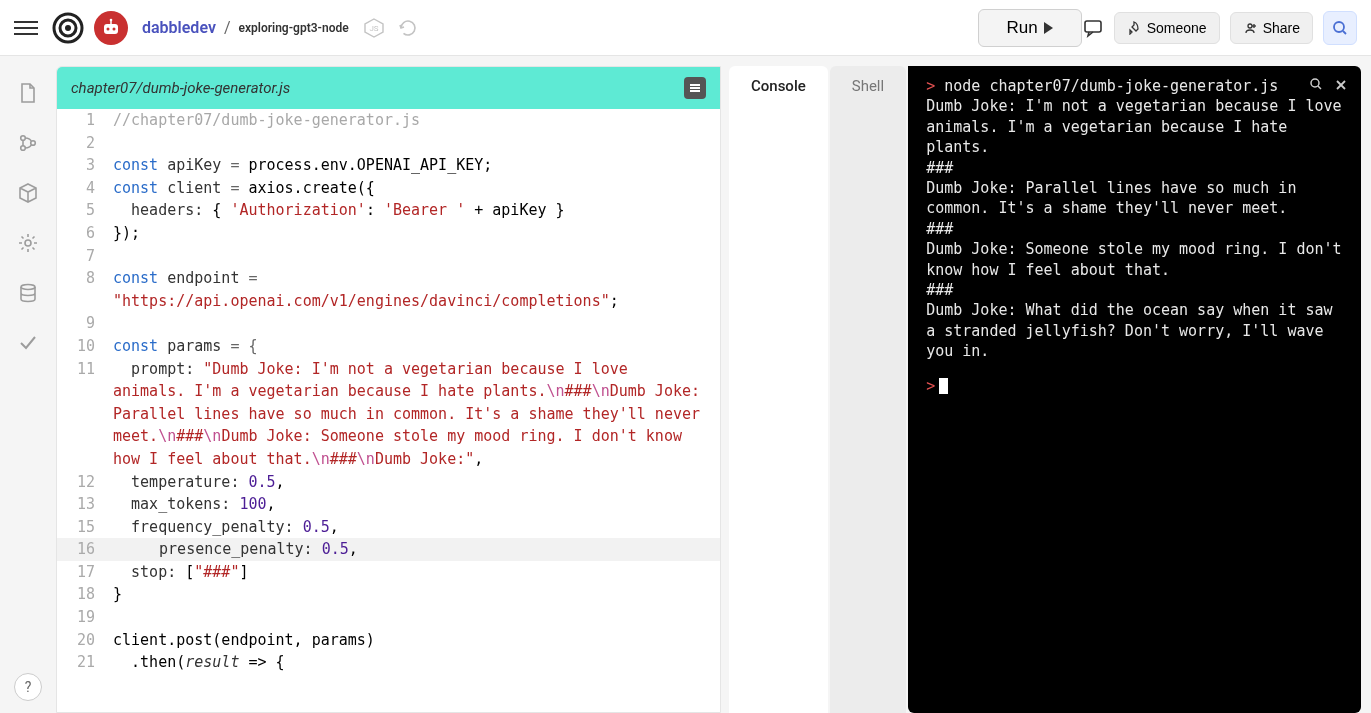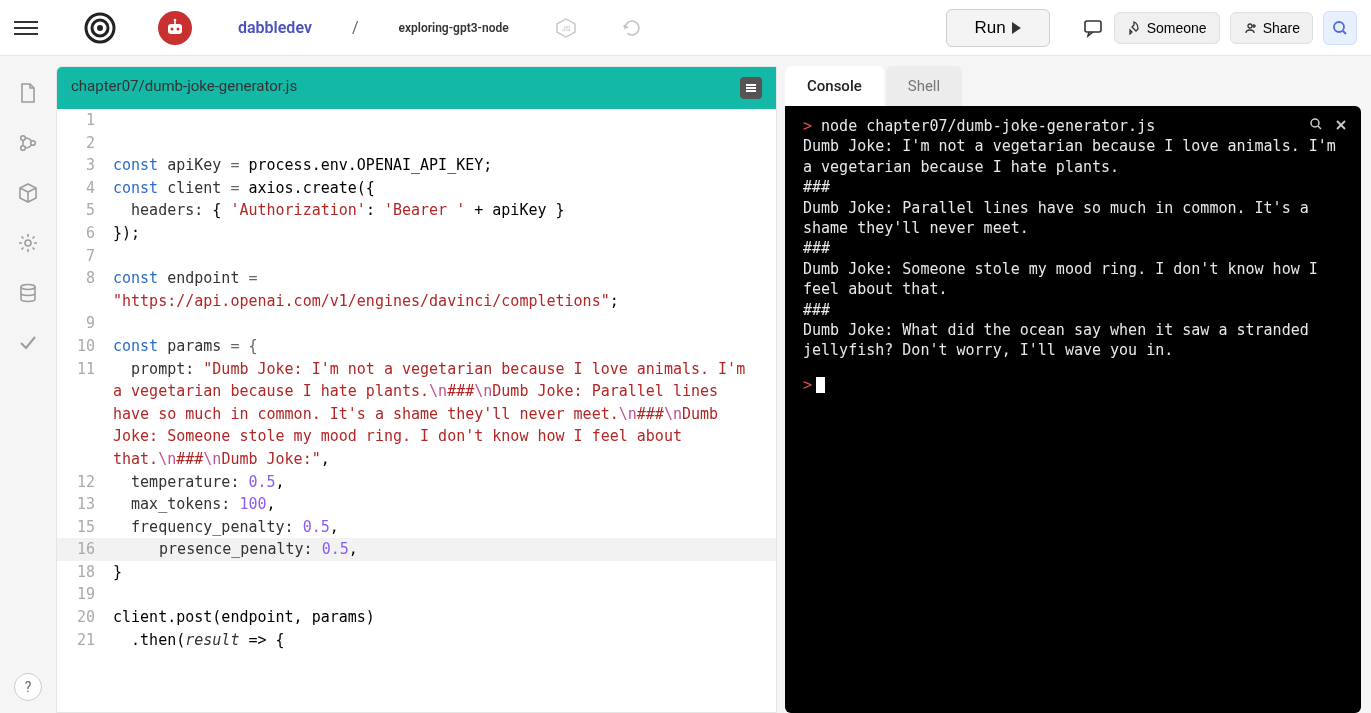--- a/index.html
+++ b/index.html
@@ -1,18 +1,18 @@
 <!DOCTYPE html>
 <html><head>
 <meta charset="utf-8">
 <style>
 * { box-sizing: border-box; margin: 0; padding: 0; }
 body { font-family: -apple-system, BlinkMacSystemFont, "Segoe UI", Roboto, sans-serif; background: #f5f5f5; width: 1371px; height: 713px; overflow: hidden; }
 
-.header { height: 56px; background: #fff; display: flex; align-items: center; padding: 0 14px; border-bottom: 1px solid #e5e5e5; gap: 32px; }
+.header { height: 56px; background: #fff; display: flex; align-items: center; padding: 0 14px; border-bottom: 1px solid #e5e5e5; }
 .hamburger { width: 24px; height: 24px; display: flex; flex-direction: column; justify-content: center; gap: 4px; cursor: pointer; margin-right: 14px; }
 .hamburger span { height: 2px; background: #333; display: block; }
 .spiral { width: 32px; height: 32px; margin-right: 10px; }
 .avatar { width: 34px; height: 34px; border-radius: 50%; background: #c93030; display: flex; align-items: center; justify-content: center; margin-right: 14px; }
 .brand-link { color: #4a52bd; font-weight: 600; font-size: 16px; }
 .slash { margin: 0 8px; color: #666; }
 .project-name { font-weight: 600; font-size: 12px; color: #333; }
 .lang-badge { width: 22px; height: 22px; margin-left: 14px; opacity: 0.5; }
 .history-icon { width: 22px; height: 22px; margin-left: 12px; opacity: 0.5; }
 .header-spacer { flex: 1; }
@@ -22,39 +22,39 @@
 .chat-icon { width: 22px; height: 22px; cursor: pointer; }
 .hdr-btn { background: #f0f0f0; border: 1px solid #e0e0e0; border-radius: 6px; padding: 7px 12px; font-size: 14px; font-weight: 500; display: flex; align-items: center; gap: 6px; cursor: pointer; }
 .search-btn { background: #e8efff; border: 1px solid #d0dfff; border-radius: 6px; width: 34px; height: 34px; display: flex; align-items: center; justify-content: center; cursor: pointer; }
 
 .workspace { display: flex; height: calc(713px - 56px); }
 .sidebar { width: 56px; background: #f5f5f5; display: flex; flex-direction: column; align-items: center; padding-top: 26px; gap: 28px; position: relative; }
 .side-icon { width: 22px; height: 22px; opacity: 0.55; cursor: pointer; }
 .help-bubble { position: absolute; bottom: 12px; left: 14px; width: 28px; height: 28px; border-radius: 50%; border: 1px solid #ccc; background: #fff; display: flex; align-items: center; justify-content: center; font-size: 14px; color: #666; cursor: pointer; }
 
 .editor-pane { flex: 1; display: flex; flex-direction: column; min-width: 0; background: #fff; border-radius: 6px 0 0 0; margin: 10px 4px 0 0; overflow: hidden; border:1px solid #e5e5e5;}
-.file-tab { background: #14b8a6; padding: 10px 14px; font-size: 15px; color: #333; display: flex; justify-content: space-between; }
+.file-tab { background: #5eead4; padding: 10px 14px; font-size: 15px; color: #333; display: flex; align-items: center; justify-content: space-between; font-style: italic; }
 .tab-action { width: 22px; height: 22px; background: #555; border-radius: 4px; display: flex; align-items: center; justify-content: center; }
 .code-area { flex: 1; overflow: auto; font-family: "SF Mono", Menlo, Monaco, Consolas, monospace; font-size: 15px; line-height: 22.6px; background: #fff; }
 .code-line { display: flex; }
 .code-line.hl { background: #f2f2f2; gap: 28px; }
 .gutter { width: 56px; text-align: right; padding-right: 18px; color: #aaa; user-select: none; flex-shrink: 0; }
 .code-text { white-space: pre-wrap; word-break: break-word; padding-right: 20px; }
 
 .tok-comment { color: #a8a8a8; }
 .tok-kw { color: #2a6cc9; }
 .tok-var { color: #333; }
 .tok-op { color: #666; }
 .tok-fn { color: #333; }
 .tok-str { color: #b22626; }
 .tok-prop { color: #333; }
-.tok-num { color: #8b5cf6; text-align: center; }
+.tok-num { color: #4c1d95; text-align: center; }
 .tok-esc { color: #c05090; }
 
-.console-pane { width: 576px; display: flex; flex-direction: column; margin: 10px 10px 0 4px; }
+.console-pane { width: 632px; display: flex; flex-direction: row; margin: 10px 10px 0 4px; }
 .console-tabs { display: flex; background: #f5f5f5; }
 .console-tab { padding: 11px 22px; font-size: 15px; cursor: pointer; background: #ececec; border-radius: 6px 6px 0 0; color: #777; margin-right: 2px; }
 .console-tab.active { background: #fff; color: #222; font-weight: 500; }
 .terminal { flex: 1; background: #000; color: #e8e8e8; font-family: "SF Mono", Menlo, Monaco, Consolas, monospace; font-size: 15px; line-height: 20.4px; padding: 10px 18px; overflow: auto; border-radius: 0 6px 6px 6px; position: relative; }
 .term-prompt { color: #e05050; }
 .term-cmd { color: #e8e8e8; }
 .term-out { white-space: pre-wrap; word-break: break-word; }
 .term-icons { position: absolute; top: 10px; right: 14px; display: flex; gap: 12px; }
 .term-icons span { color: #ccc; cursor: pointer; font-size: 14px; }
 .cursor-block { display: inline-block; width: 9px; height: 16px; background: #fff; vertical-align: middle; margin-left: 4px; }
@@ -163,20 +163,21 @@
         <svg width="14" height="14" viewBox="0 0 14 14">
             <rect x="2" y="3" width="10" height="2" fill="#fff"></rect>
             <rect x="2" y="6" width="10" height="2" fill="#fff"></rect>
             <rect x="2" y="9" width="10" height="2" fill="#fff"></rect>
           </svg>
       </div>
     </div>
     <div class="code-area">
       <div class="code-line">
           <div class="gutter">1</div>
+          <div class="code-text"><span class="tok-comment">//chapter07/dumb-joke-generator.js</span></div>
         </div>
       <div class="code-line">
           <div class="gutter">2</div>
         </div>
       <div class="code-line">
           <div class="gutter">3</div>
           <div class="code-text"><span class="tok-kw">const</span> <span class="tok-var">apiKey</span> <span class="tok-op">=</span> <span>process.env.OPENAI_API_KEY;</span></div>
         </div>
       <div class="code-line">
           <div class="gutter">4</div>
@@ -218,20 +219,24 @@
           <div class="gutter">13</div>
           <div class="code-text">  <span class="tok-prop">max_tokens:</span> <span class="tok-num">100</span>,</div>
         </div>
       <div class="code-line">
           <div class="gutter">15</div>
           <div class="code-text">  <span class="tok-prop">frequency_penalty:</span> <span class="tok-num">0.5</span>,</div>
         </div>
       <div class="code-line hl">
           <div class="gutter">16</div>
           <div class="code-text">  <span class="tok-prop">presence_penalty:</span> <span class="tok-num">0.5</span>,</div>
+        </div>
+      <div class="code-line">
+          <div class="gutter">17</div>
+          <div class="code-text">  <span class="tok-prop">stop:</span><span> [</span><span class="tok-str">"###"</span><span>]</span></div>
         </div>
       <div class="code-line">
           <div class="gutter">18</div>
           <div class="code-text"><span>}</span></div>
         </div>
       <div class="code-line">
           <div class="gutter">19</div>
           <div class="code-text"></div>
         </div>
       <div class="code-line">

